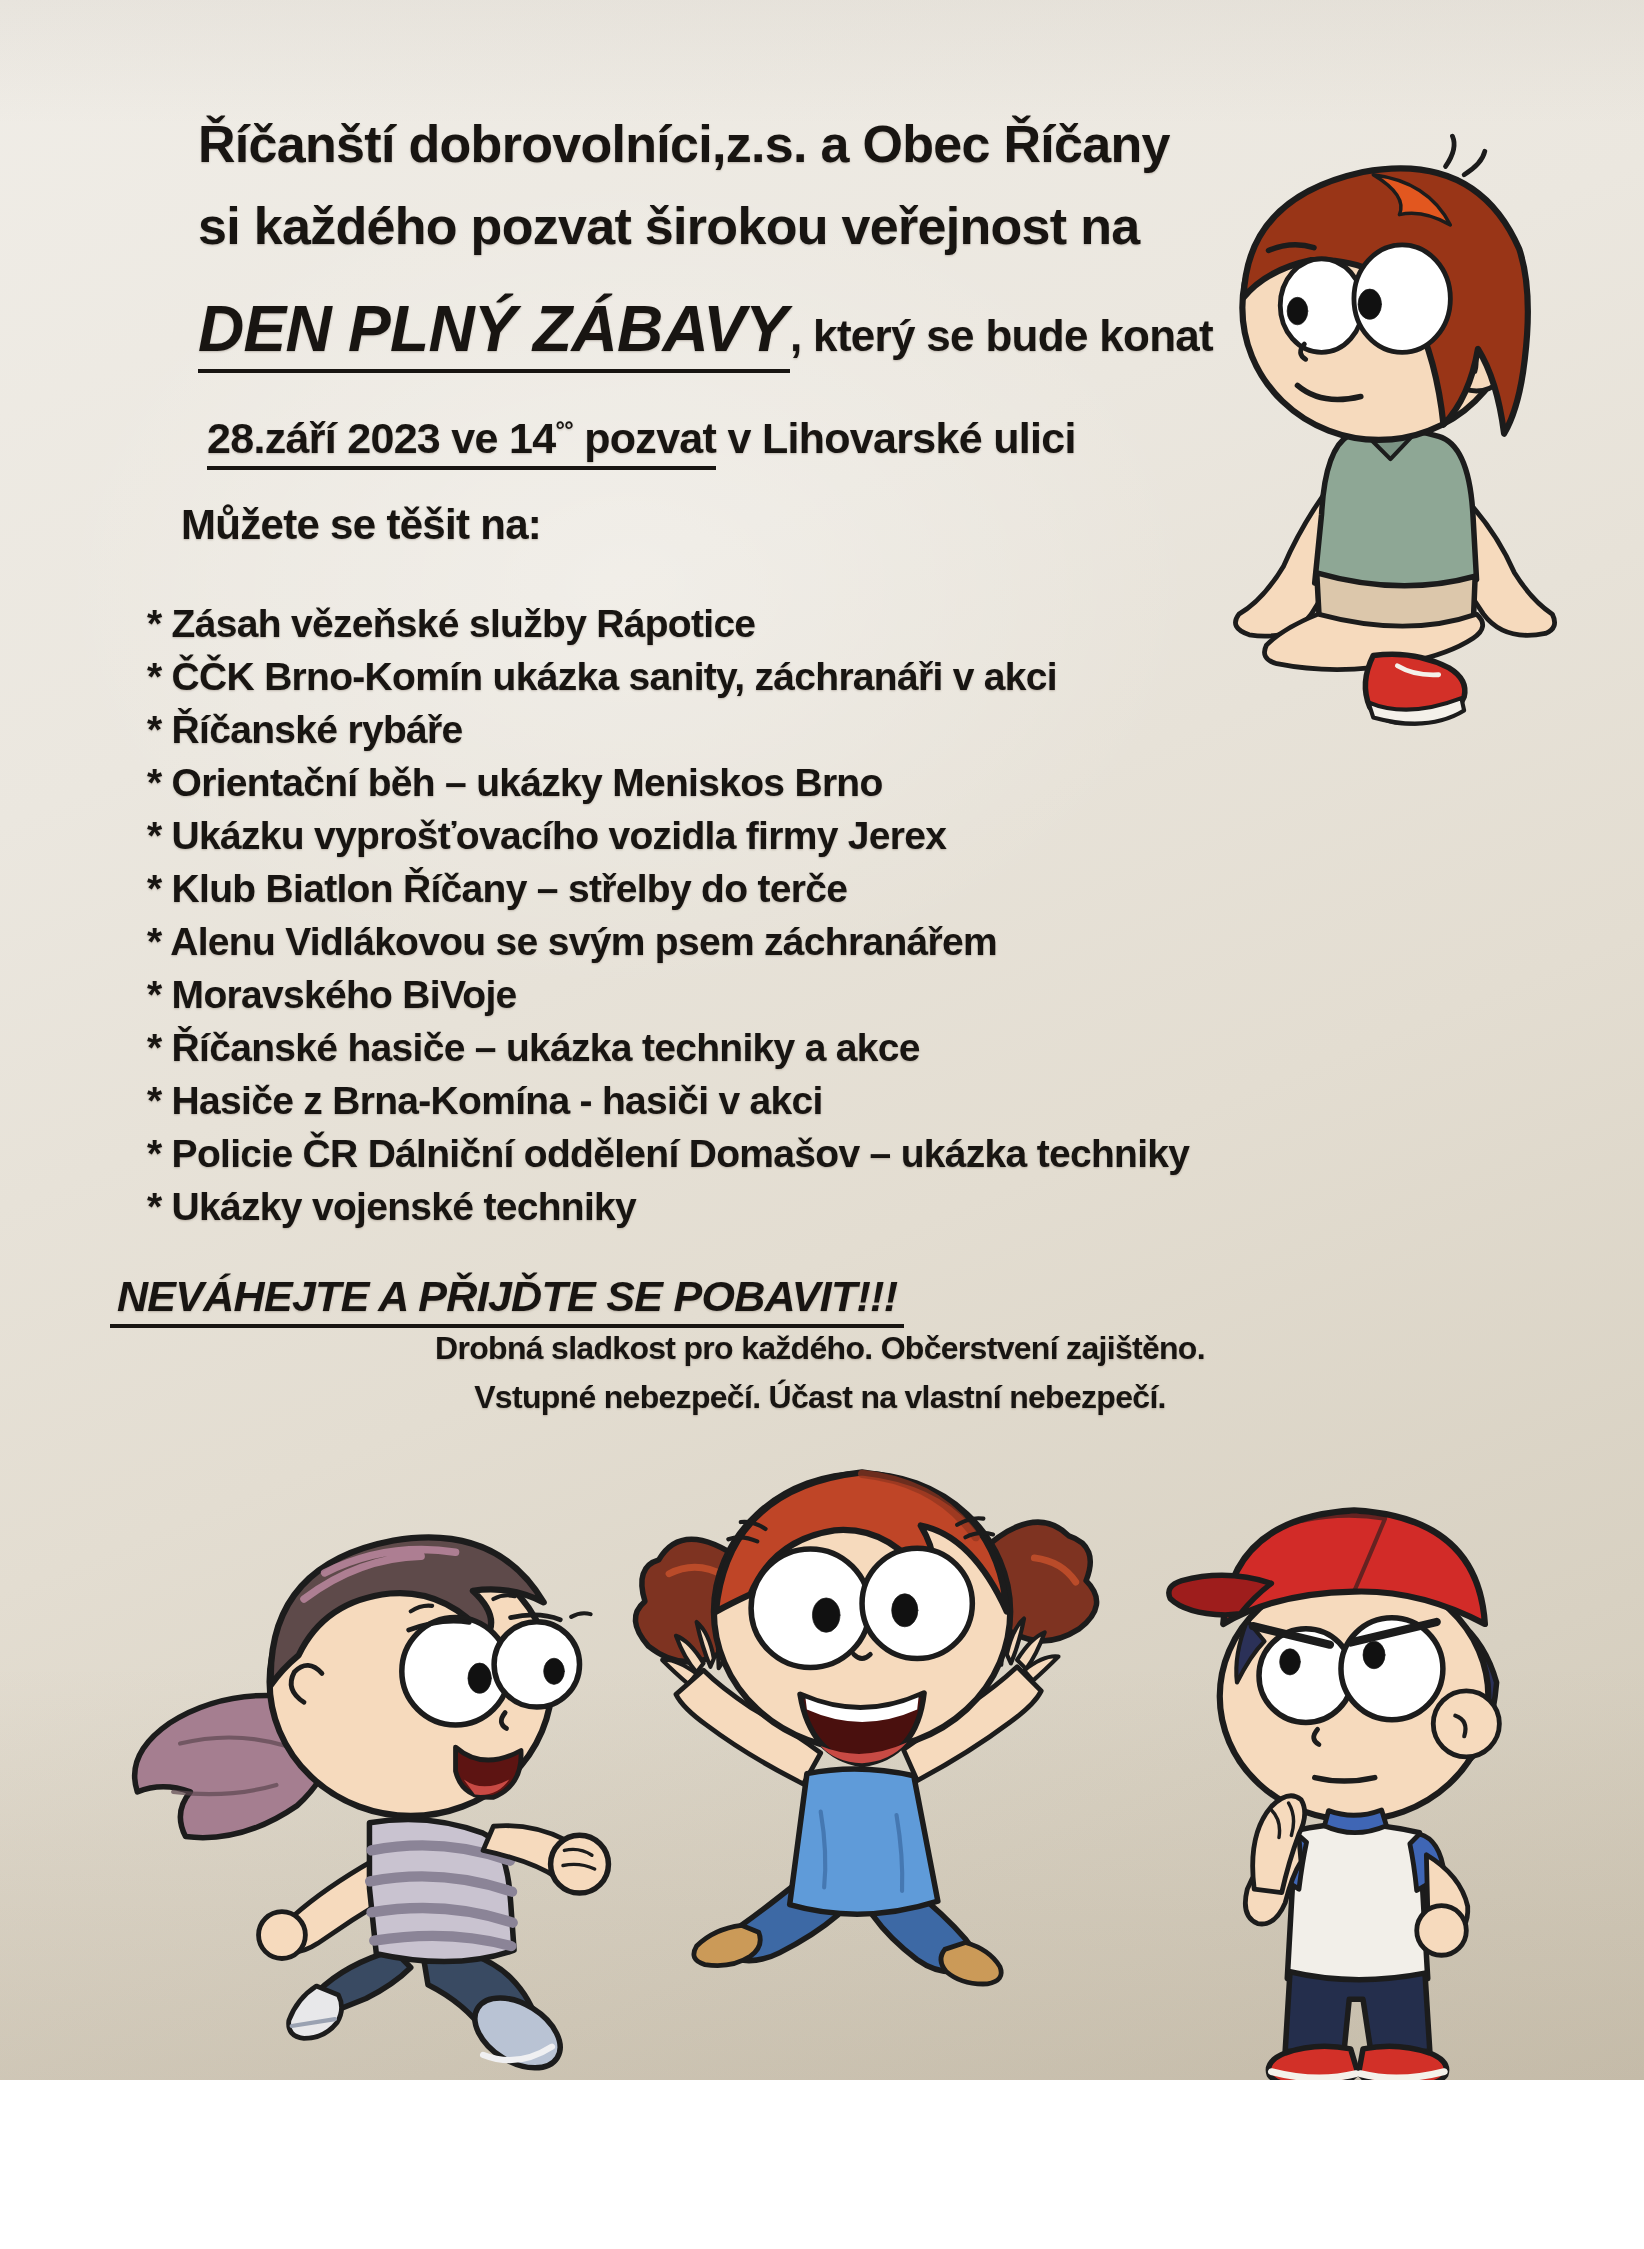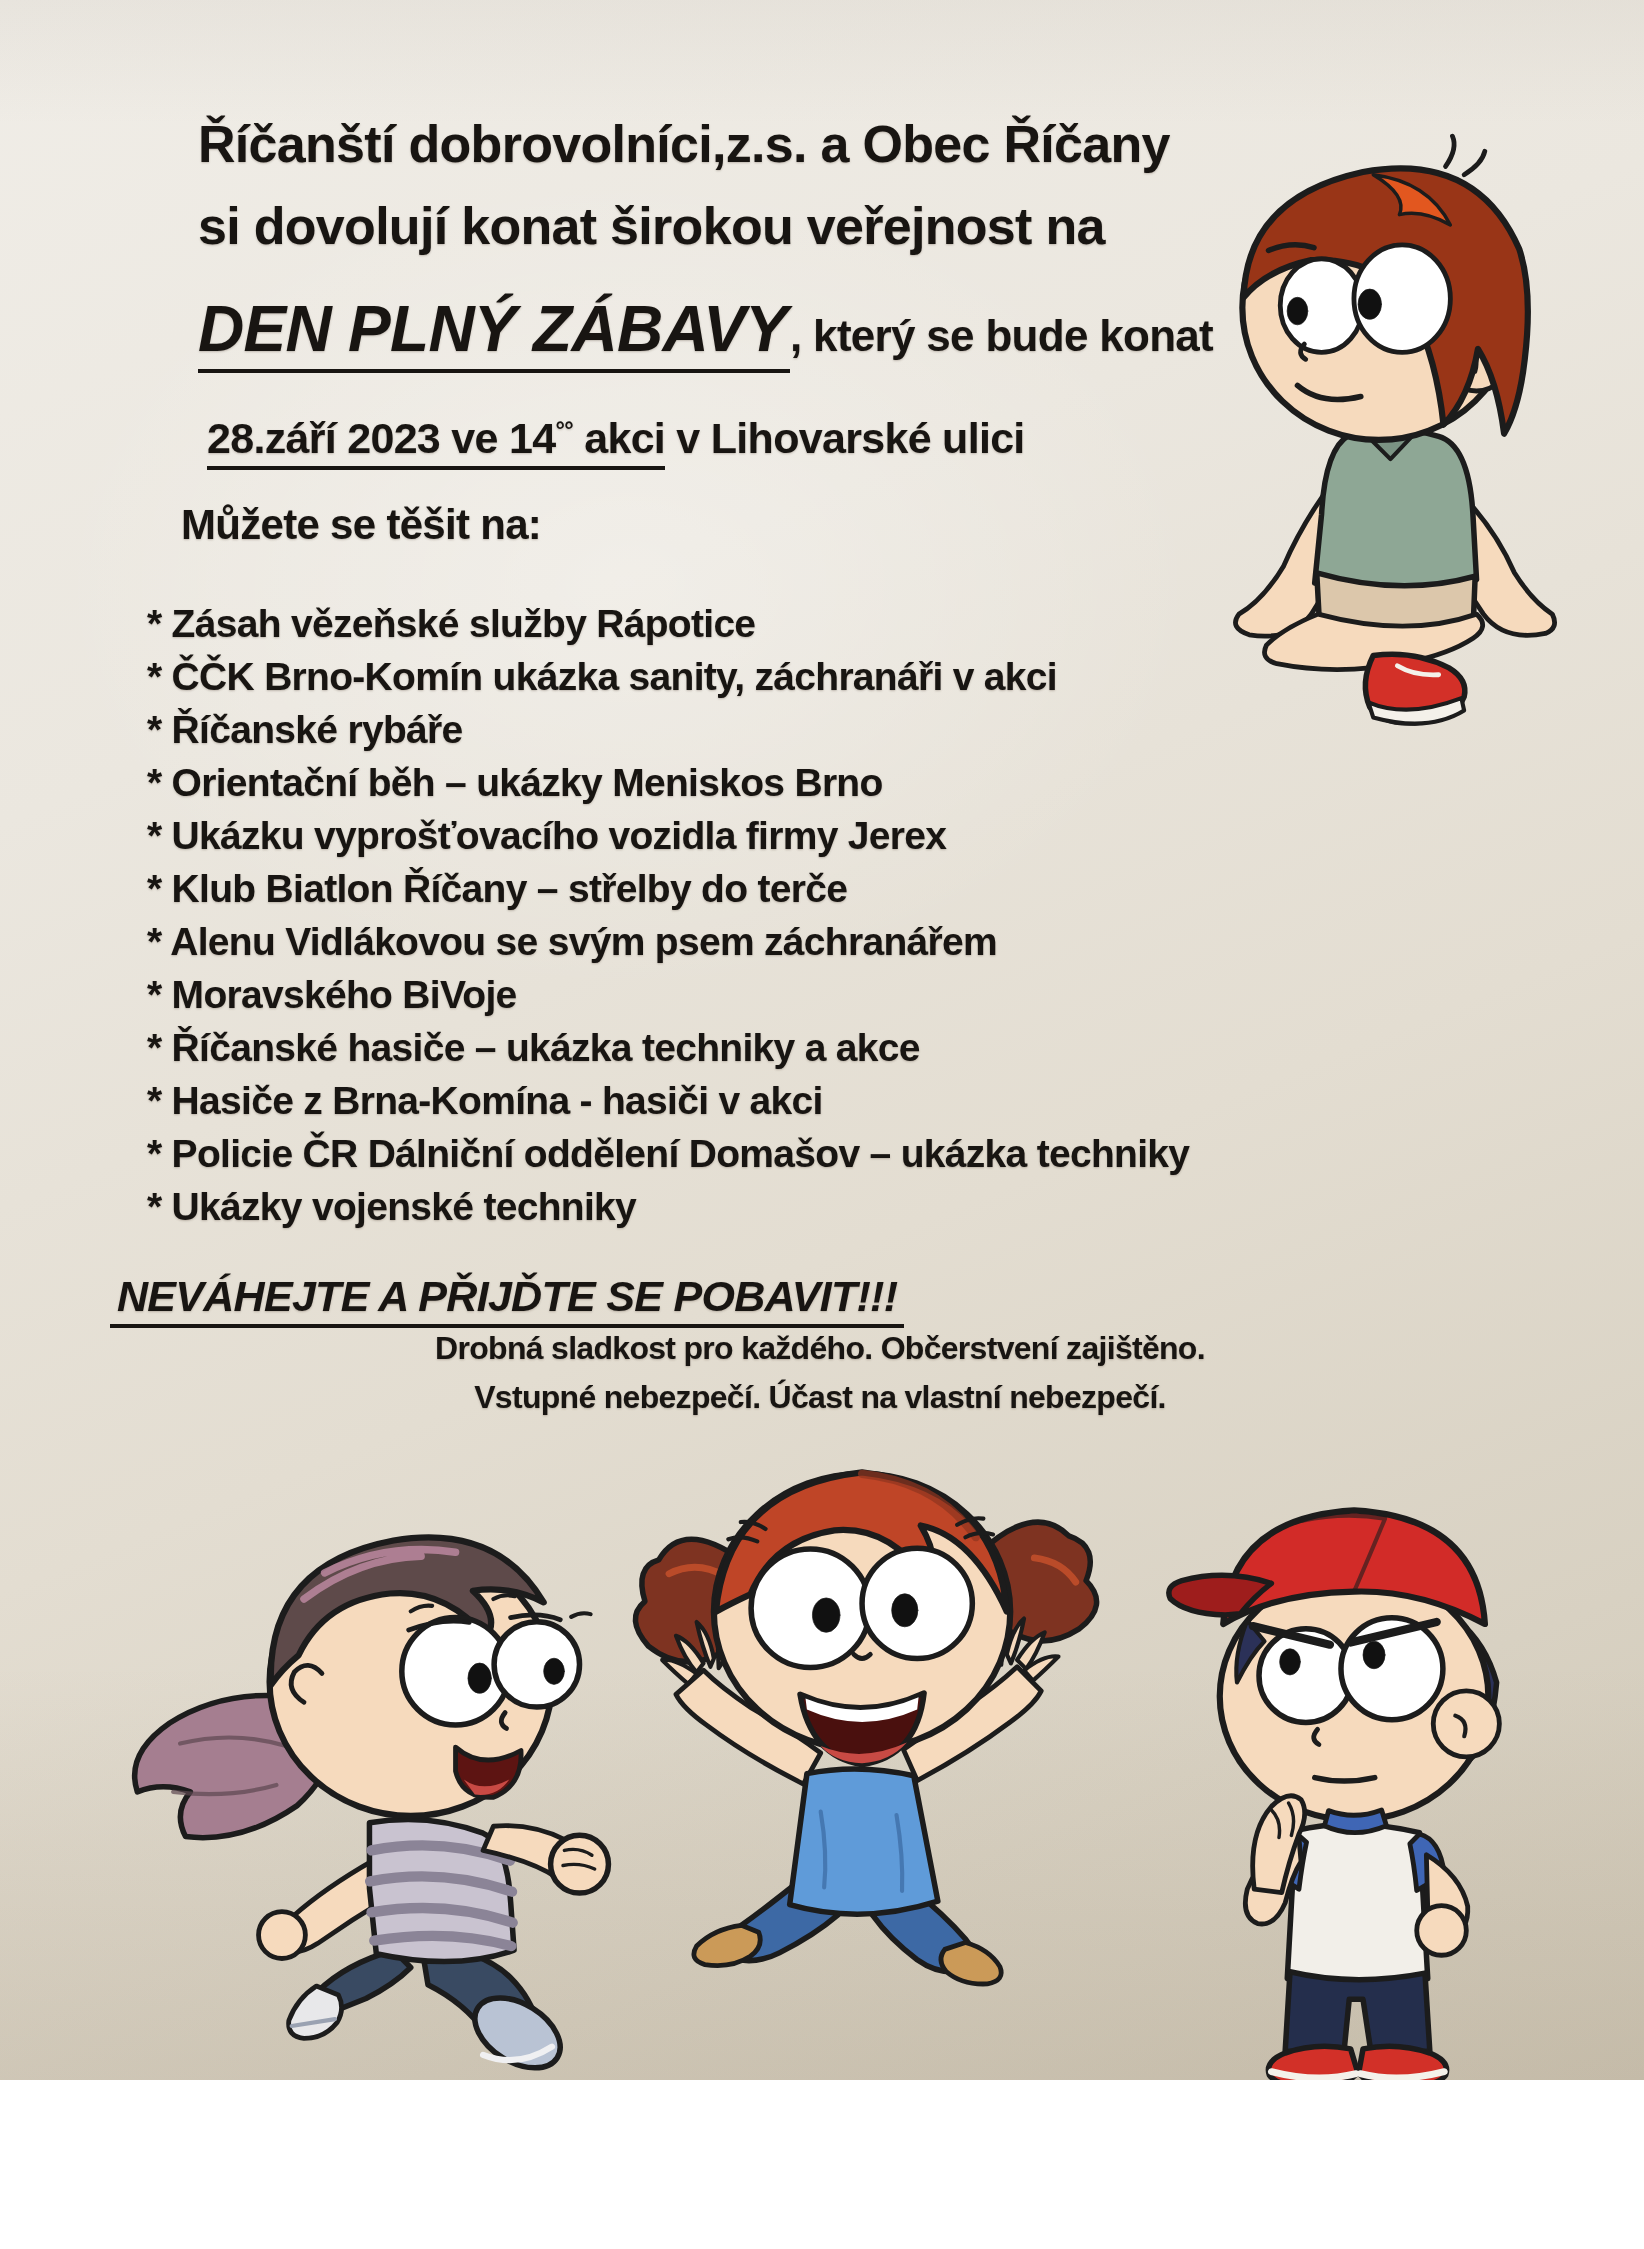--- a/index.html
+++ b/index.html
@@ -42,29 +42,29 @@
   .c-boy-stand{left:1144px;top:1448px;width:427px;height:655px;}
 </style>
 </head>
 <body>
 
 <div class="page">
   <div class="sheen"></div>
 
   <div class="txt intro">
     <div>Říčanští dobrovolníci,z.s. a Obec Říčany</div>
-    <div>si dovolují konat širokou veřejnost na</div>
+    <div>si každého pozvat širokou veřejnost na</div>
   </div>
 
   <div class="txt titleline">
     <span class="title-main">DEN PLNÝ ZÁBAVY</span><span>, který se bude konat</span>
   </div>
 
   <div class="txt dateline">
-    <span class="date-underline"><span>28.září 2023 ve 14</span><sup>°°</sup><span> akci</span></span><span> v Lihovarské ulici</span>
+    <span class="date-underline"><span>28.září 2023 ve 14</span><sup>°°</sup><span> pozvat</span></span><span> v Lihovarské ulici</span>
   </div>
 
   <div class="txt list">
     <div>* Zásah vězeňské služby Rápotice</div>
     <div>* ČČK Brno-Komín ukázka sanity, záchranáři v akci</div>
     <div>* Říčanské rybáře</div>
     <div>* Orientační běh – ukázky Meniskos Brno</div>
     <div>* Ukázku vyprošťovacího vozidla firmy Jerex</div>
     <div>* Klub Biatlon Říčany – střelby do terče</div>
     <div>* Alenu Vidlákovou se svým psem záchranářem</div>

